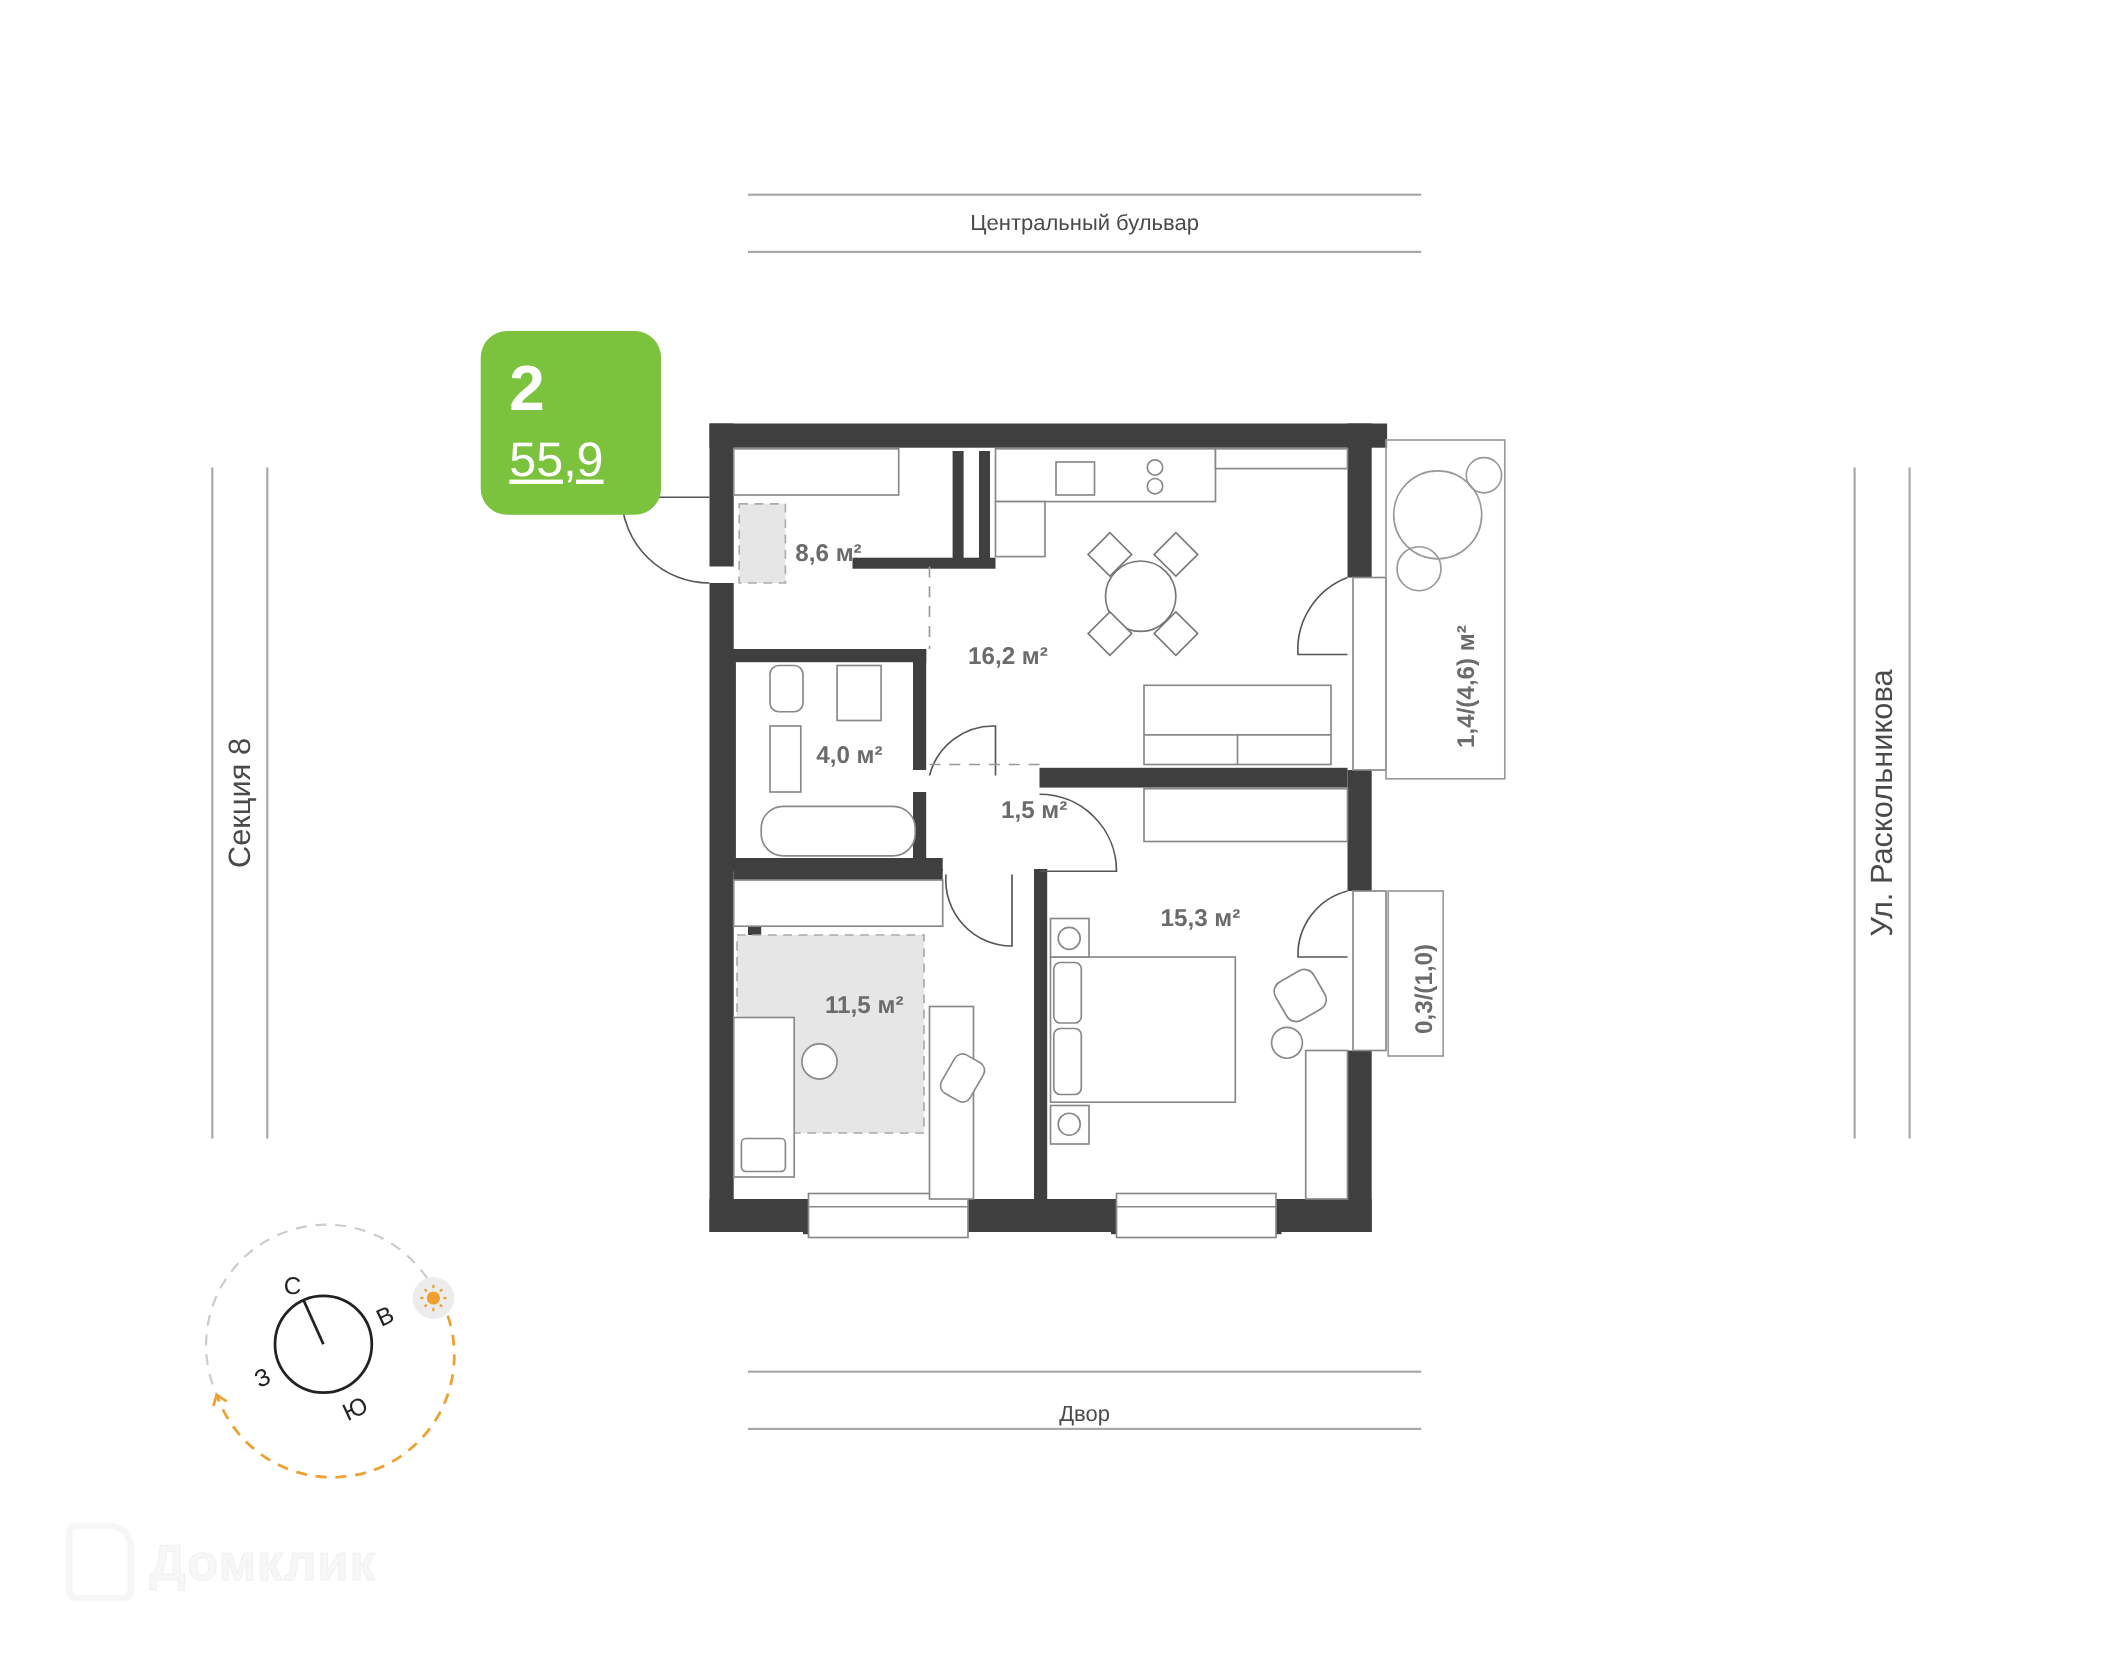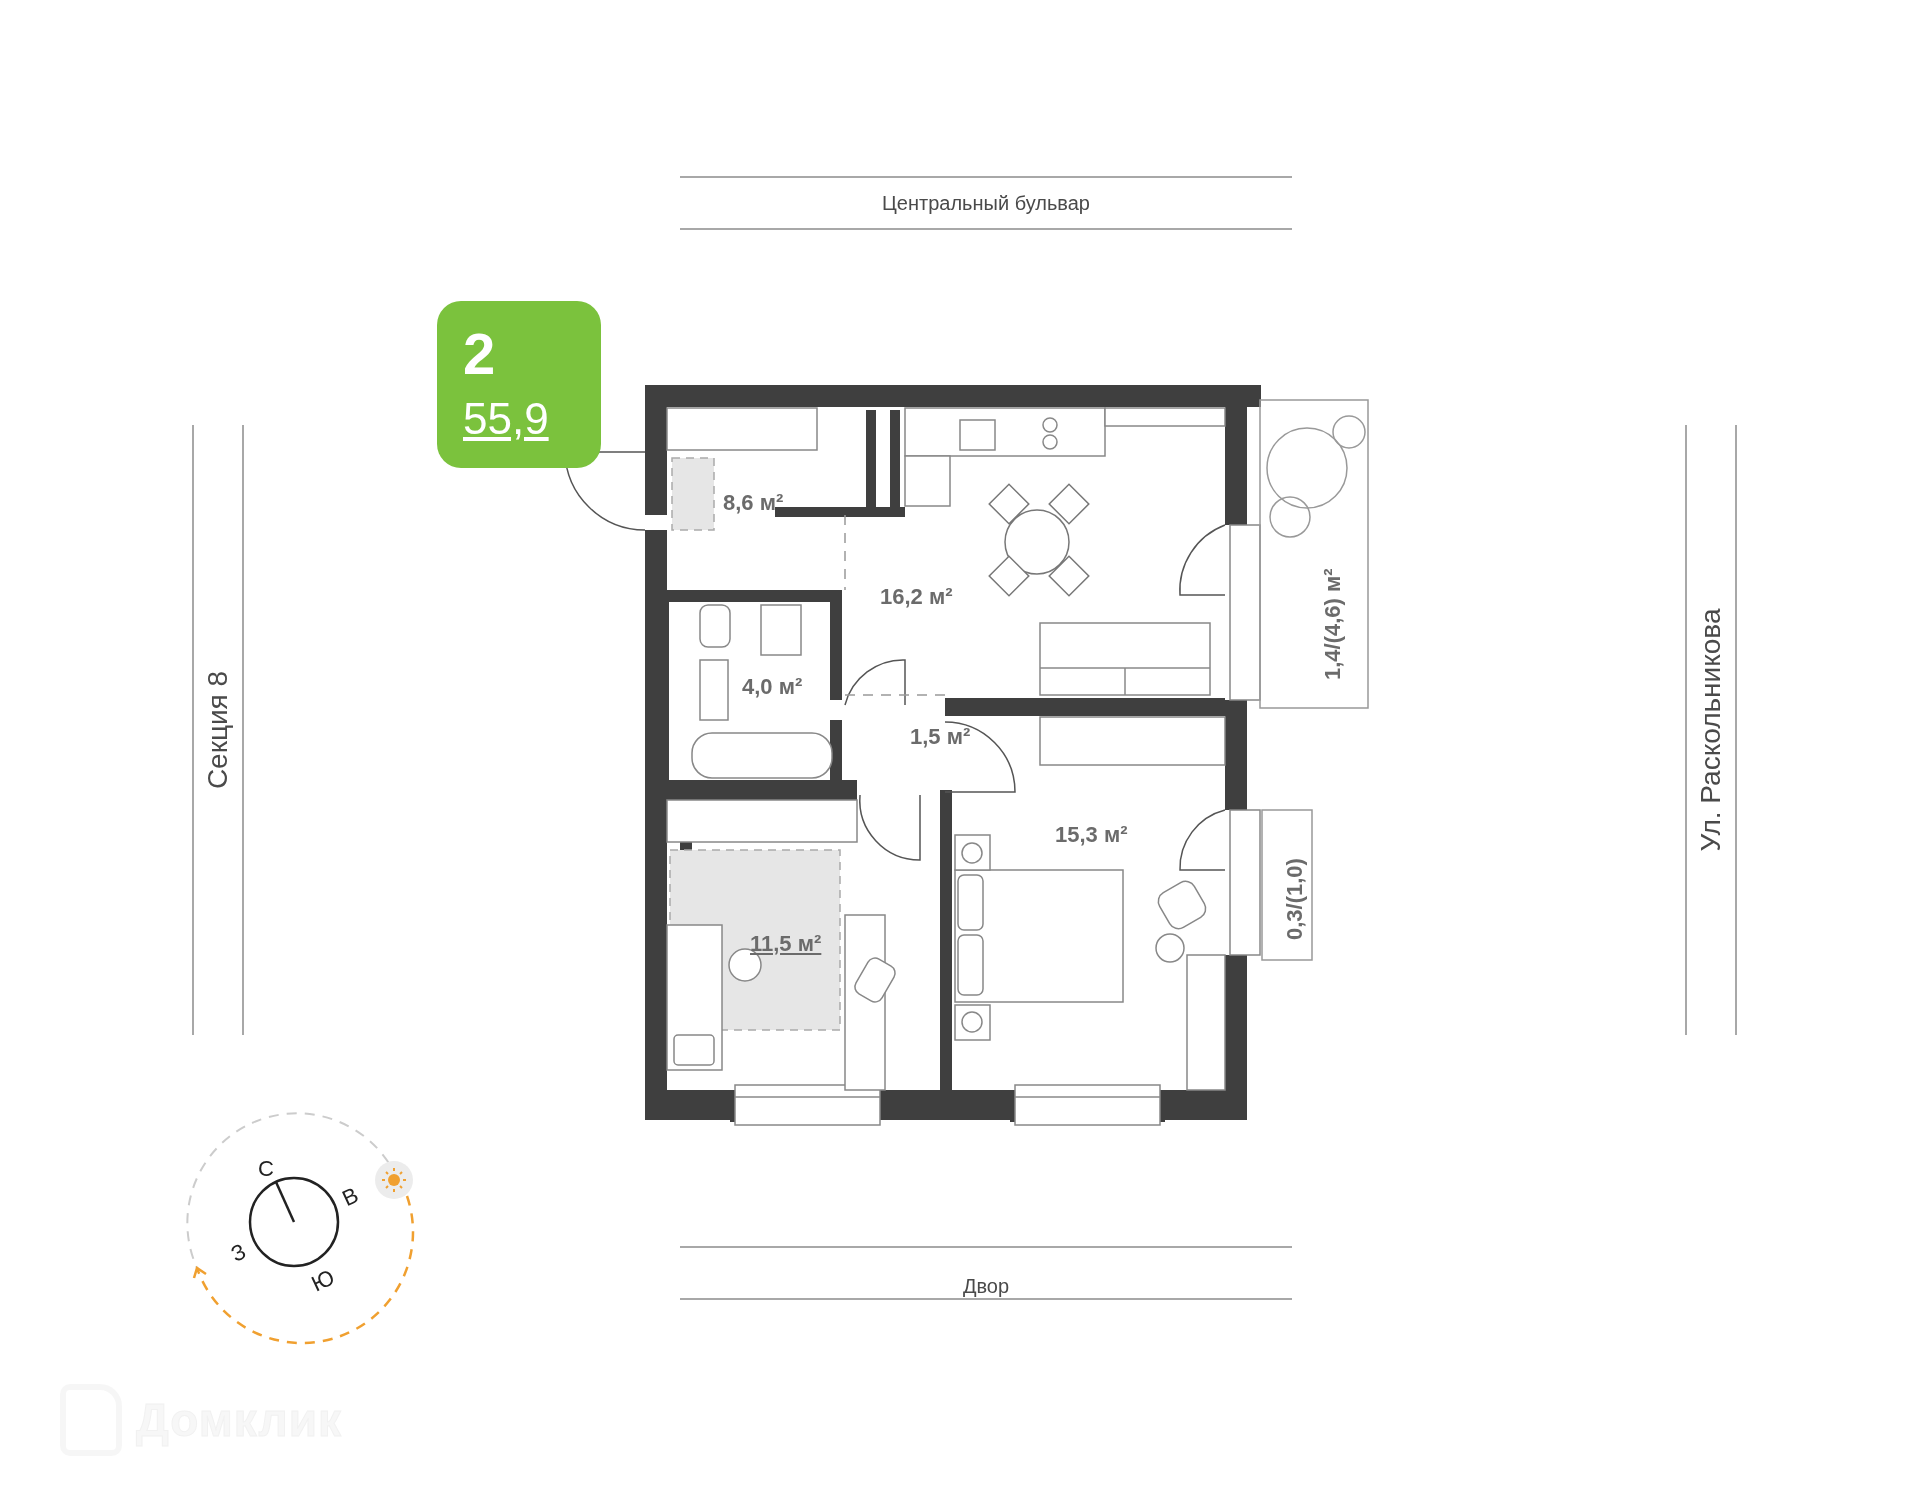--- a/index.html
+++ b/index.html
@@ -168,21 +168,21 @@
 
 <div class="badge">
   <div class="rooms">2</div>
   <div class="area">55,9</div>
 </div>
 
 <div class="room-label" style="left:723px;top:490px;">8,6 м²</div>
 <div class="room-label" style="left:880px;top:584px;">16,2 м²</div>
 <div class="room-label" style="left:742px;top:674px;">4,0 м²</div>
 <div class="room-label" style="left:873px;top:724px;margin-left:37px;">1,5 м²</div>
-<div class="room-label" style="left:750px;top:931px;text-decoration:underline;">11,5 м²</div>
+<div class="room-label" style="left:750px;top:901px;">11,5 м²</div>
 <div class="room-label" style="left:1055px;top:822px;">15,3 м²</div>
 <div class="room-label v" style="left:1320px;top:680px;">1,4/(4,6) м²</div>
 <div class="room-label v" style="left:1282px;top:940px;">0,3/(1,0)</div>
 
 <div class="compass">
   <svg width="260" height="260" viewBox="0 0 260 260">
     <path d="M 217 78 A 105 105 0 1 0 17 168" fill="none" stroke="#cccccc" stroke-width="2" stroke-dasharray="10 8"></path>
     <path d="M 227 96 A 105 105 0 0 1 17 168" fill="none" stroke="#f0a030" stroke-width="2.5" stroke-dasharray="10 8"></path>
     <path d="M 14 178 L 17 168 L 26 174" fill="none" stroke="#f0a030" stroke-width="2.5"></path>
     <circle cx="114" cy="122" r="44" fill="none" stroke="#222" stroke-width="2.5"></circle>

